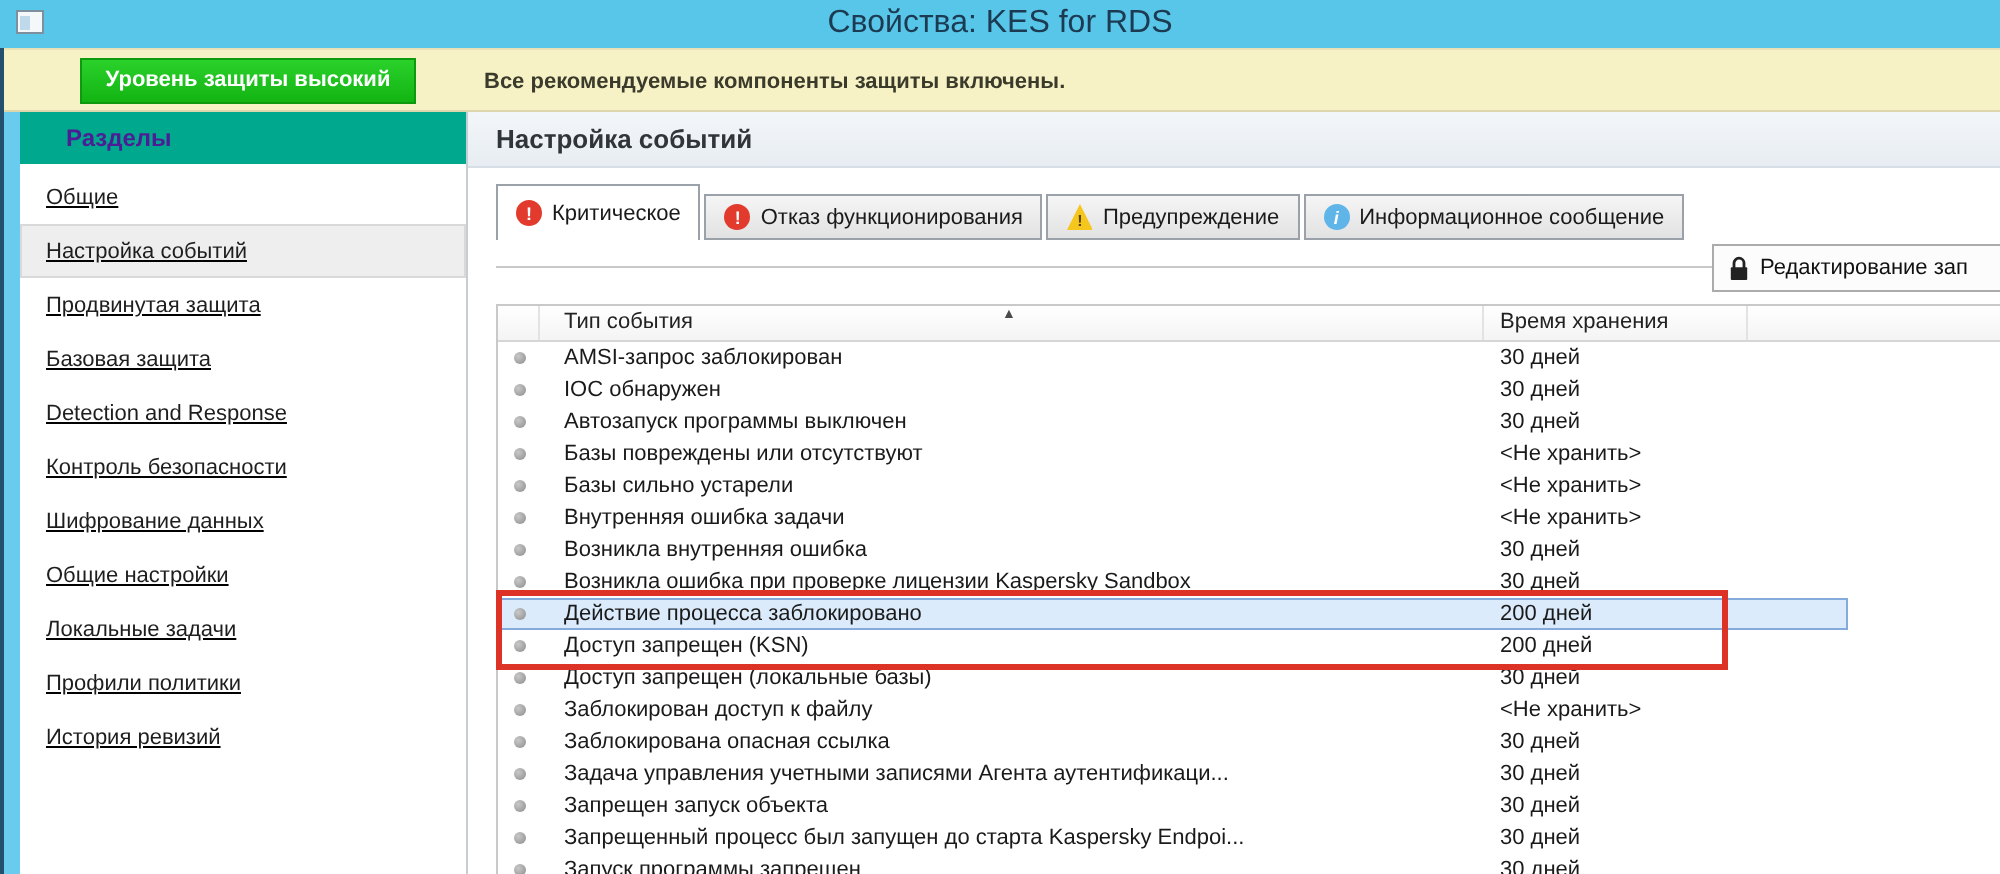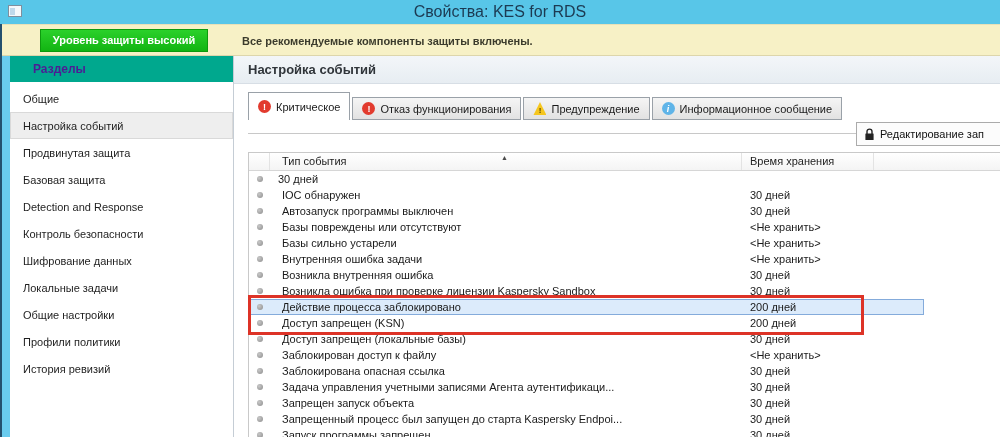--- a/index.html
+++ b/index.html
@@ -26,21 +26,21 @@
                 font-size:11px; font-weight:600; color:#3B3B2C; }
 
   
   .edge-dark { position:absolute; left:0; top:24px; width:2px; height:413px; background:#24506E; }
   .edge-blue { position:absolute; left:2px; top:56px; width:8px; height:381px; background:#69CBEE; }
 
   
   .sidebar { position:absolute; left:10px; top:56px; width:223px; height:381px; background:#fff; }
   .sb-header { height:26px; background:#00A88E; color:#4c1d95; font-weight:bold; font-size:12px;
                line-height:26px; padding-left:23px; }
-  .sb-list { padding-top:3px; }
+  .sb-list { padding-top:3px;text-decoration:underline; }
   .sb-item { height:27px; line-height:27px; padding-left:12px; font-size:11px; color:#1E1E1E;
              border:1px solid transparent; cursor:pointer; white-space:nowrap; }
   .sb-item.sel { background:#EEEEEE; border:1px solid #D9D9D9; }
 
   
   .main { position:absolute; left:233px; top:56px; width:767px; height:381px; background:#fff;
           border-left:1px solid #C5CDD5; }
   .main-header { height:28px; background:linear-gradient(#F3F6F9,#E7EDF2);
                  border-bottom:1px solid #D7DEE5; font-size:13px; font-weight:bold; color:#30353A;
                  line-height:28px; padding-left:14px; }
@@ -113,22 +113,22 @@
   <div class="sidebar">
     <div class="sb-header">Разделы</div>
     <div class="sb-list">
         <div class="sb-item">Общие</div>
         <div class="sb-item sel">Настройка событий</div>
         <div class="sb-item">Продвинутая защита</div>
         <div class="sb-item">Базовая защита</div>
         <div class="sb-item">Detection and Response</div>
         <div class="sb-item">Контроль безопасности</div>
         <div class="sb-item">Шифрование данных</div>
+        <div class="sb-item">Общие настройки</div>
         <div class="sb-item">Локальные задачи</div>
-        <div class="sb-item">Общие настройки</div>
         <div class="sb-item">Профили политики</div>
         <div class="sb-item">История ревизий</div>
       </div>
   </div>
 
   <div class="main">
     <div class="main-header">Настройка событий</div>
 
     <div class="tabstrip">
         <div class="tab active">
@@ -163,20 +163,21 @@
         <div class="th c0"></div>
         <div class="th c1">Тип события</div>
         <div class="th c2">Время хранения</div>
         <div class="sort-arrow">▲</div>
       </div>
       <div class="rows">
           <div class="trow">
             <div class="cell c0">
               <span class="dot"></span>
             </div>
+            <div class="cell c1">AMSI-запрос заблокирован</div>
             <div class="cell c2">30 дней</div>
           </div>
           <div class="trow">
             <div class="cell c0">
               <span class="dot"></span>
             </div>
             <div class="cell c1">IOC обнаружен</div>
             <div class="cell c2">30 дней</div>
           </div>
           <div class="trow">

